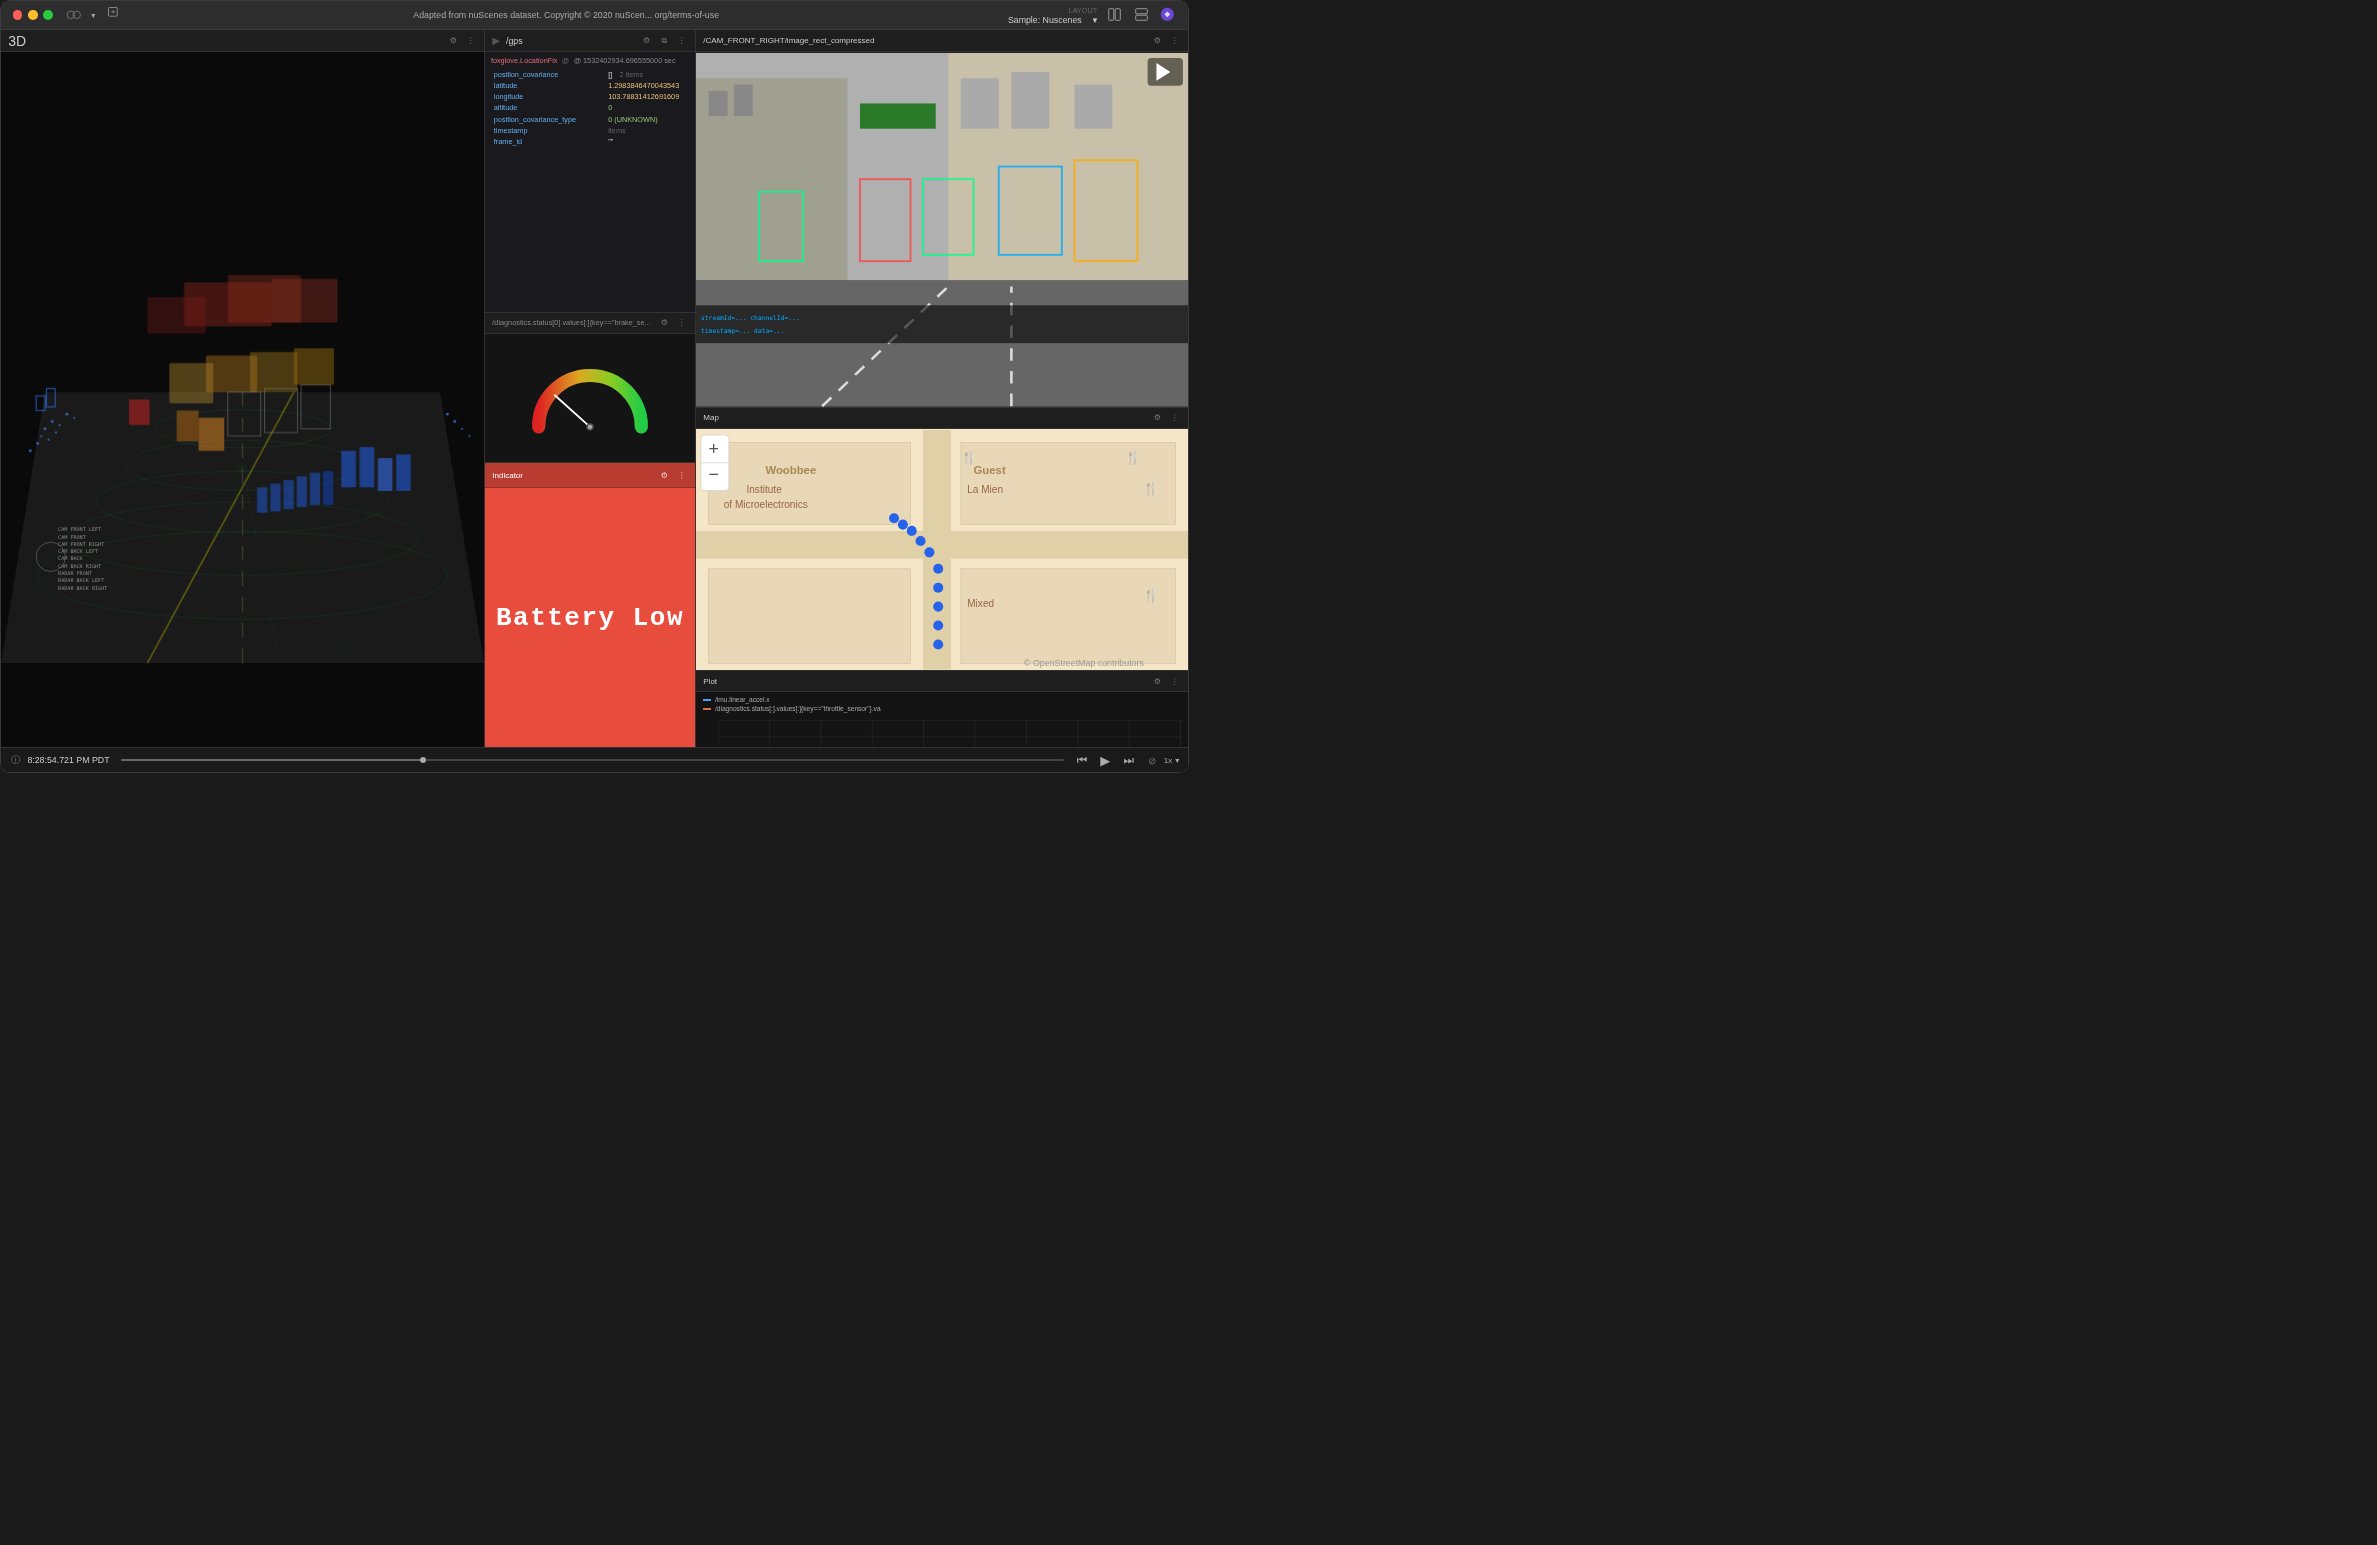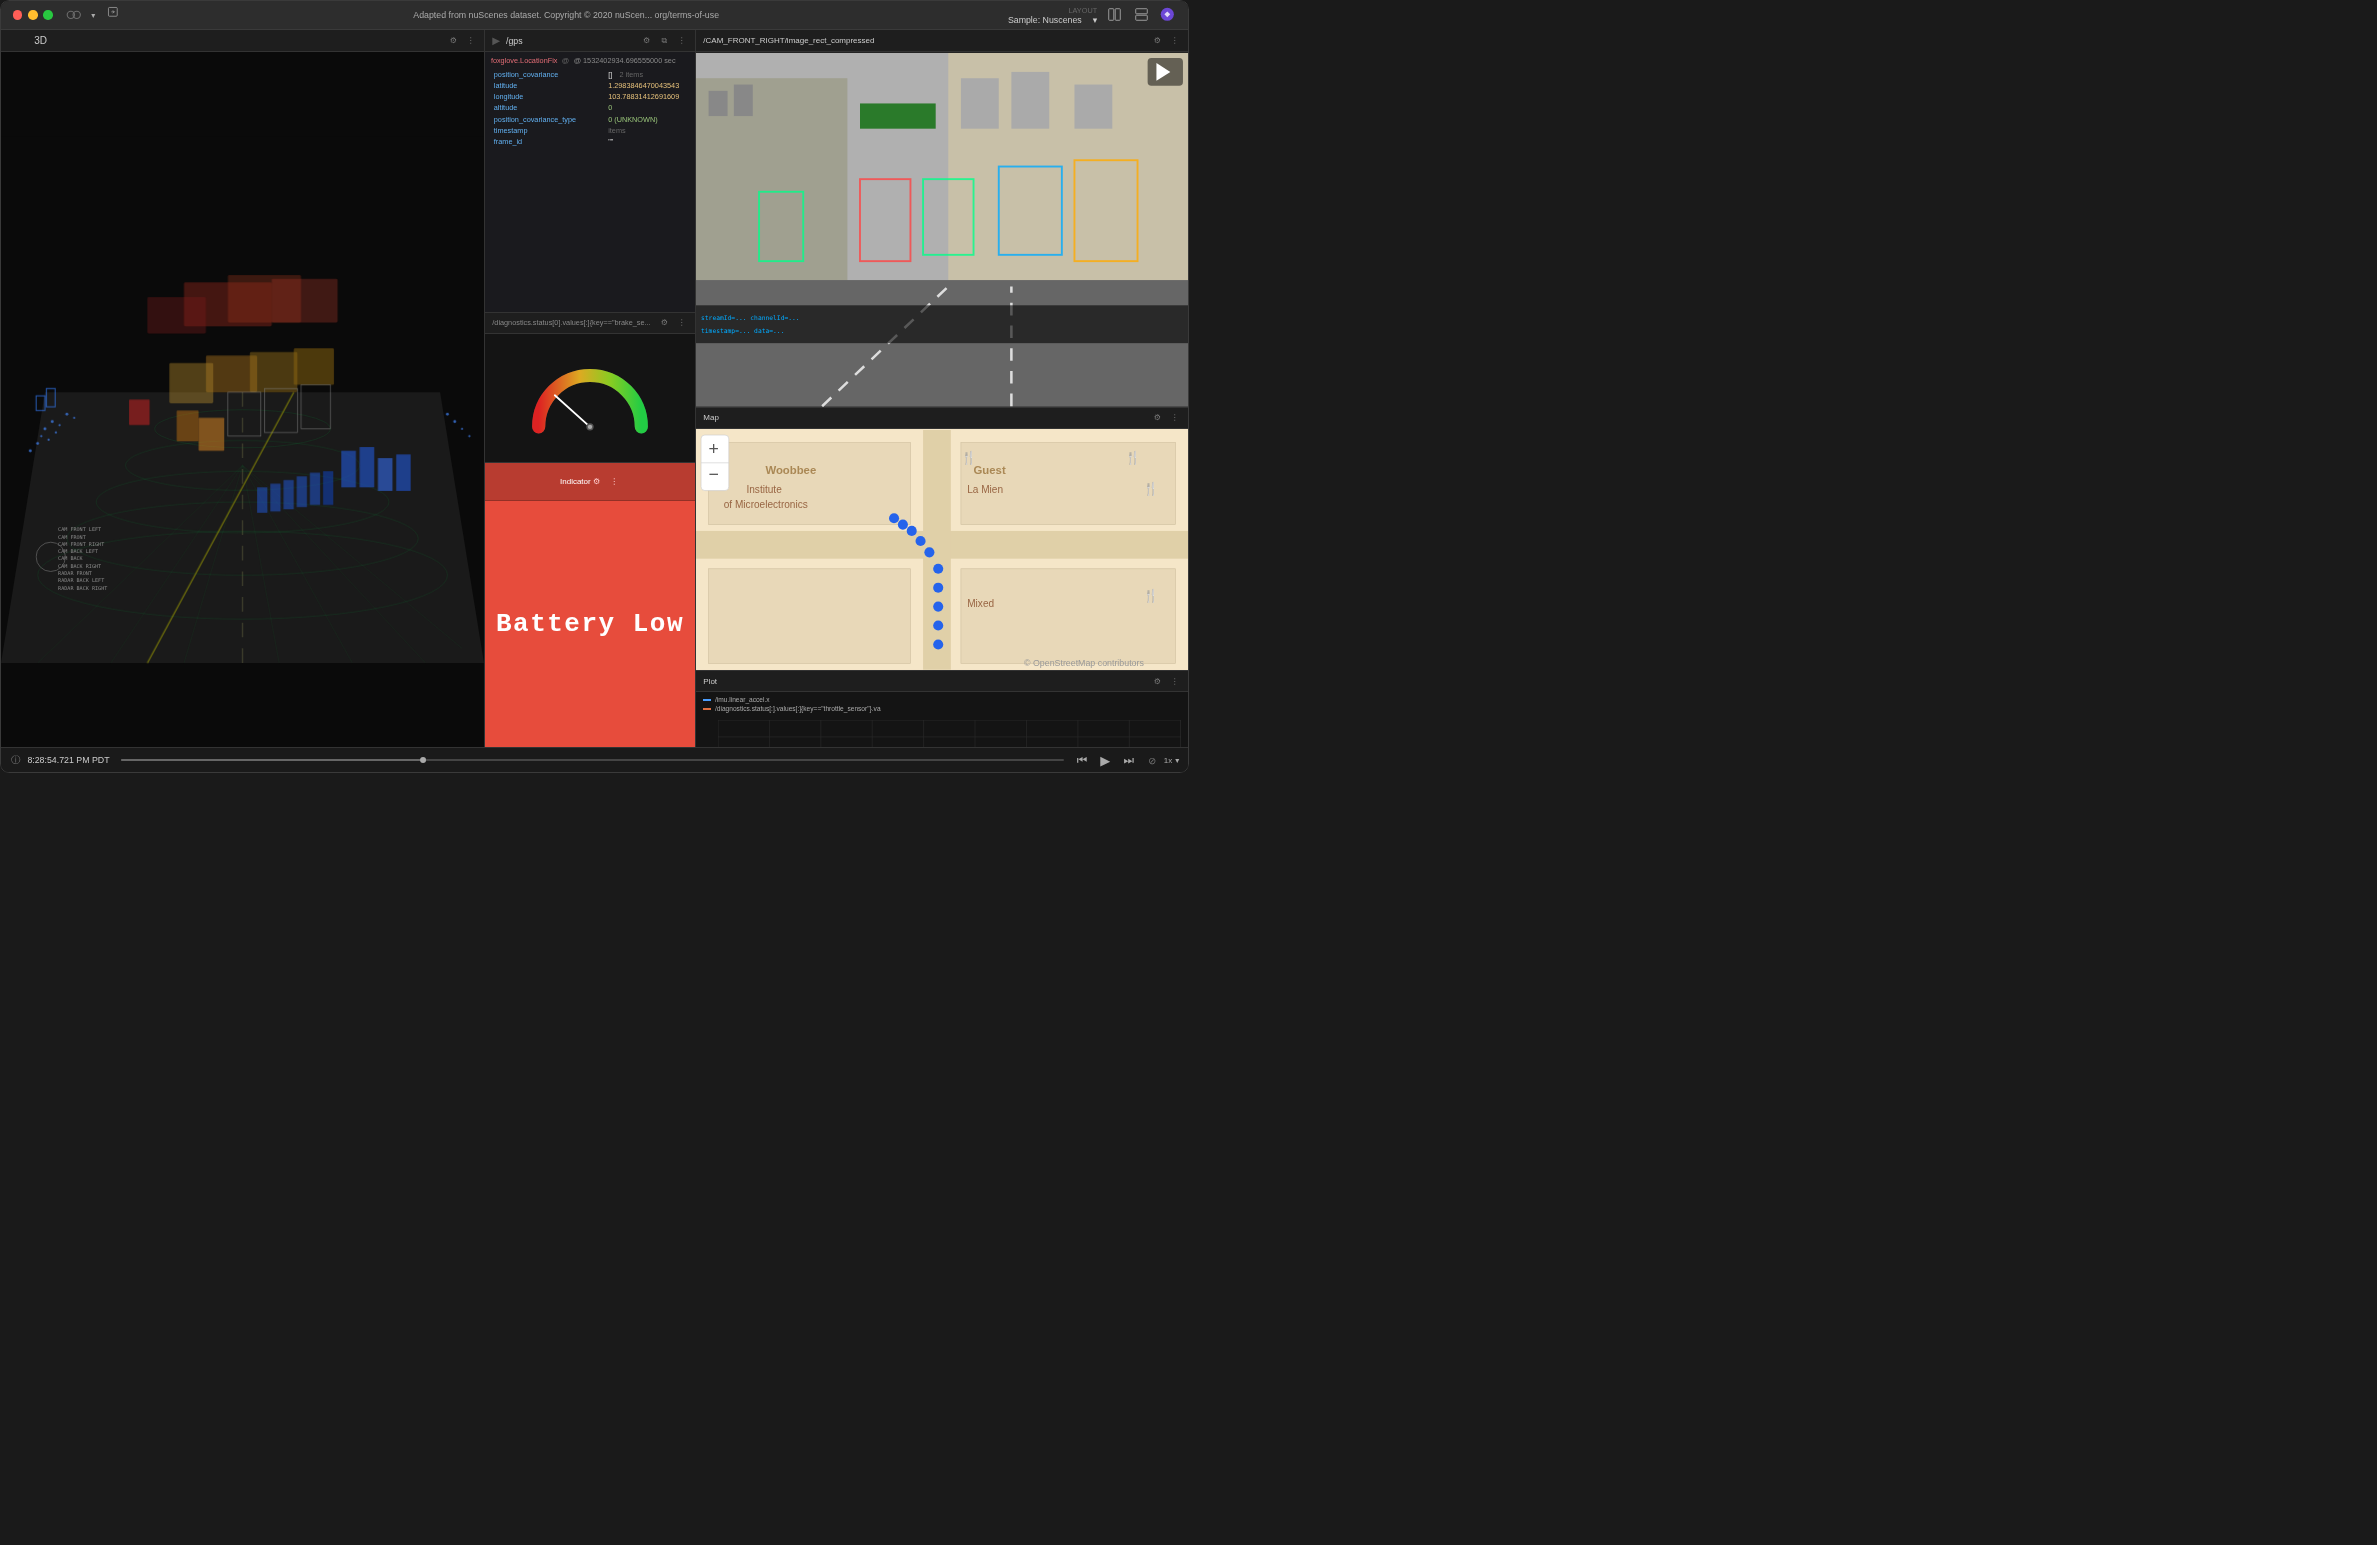--- a/index.html
+++ b/index.html
@@ -95,23 +95,22 @@
       display: flex;
       align-items: center;
       justify-content: space-between;
       padding: 2.9px 7.3px;
       background: #1e1e1e;
       border-bottom: 0.7px solid #333;
       height: 22px;
     }
     .panel-title {
       color: #ccc;
-      font-size: 10px;
+      font-size: 14px;
       font-weight: 500;
-      margin-left: 26px;
     }
     .panel-actions {
       display: flex;
       gap: 5.9px;
       color: #777;
       font-size: 8px;
     }
     .panel-icon {
       width: 11.7px;
       height: 11.7px;
@@ -268,25 +267,25 @@
     .panel-indicator {
       flex: 1;
       background: #e74c3c;
       display: flex;
       flex-direction: column;
       border-top: 0.7px solid #333;
     }
     .indicator-header {
       display: flex;
       align-items: center;
-      justify-content: center;
+      justify-content: space-between;
       padding: 2.9px 7.3px;
       background: rgba(0,0,0,0.2);
       border-bottom: 0.7px solid rgba(0,0,0,0.2);
-      height: 38px;
+      height: 25px;
     }
     .indicator-title {
       color: #fff;
       font-size: 8px;
     }
     .indicator-body {
       flex: 1;
       display: flex;
       align-items: center;
       justify-content: center;

